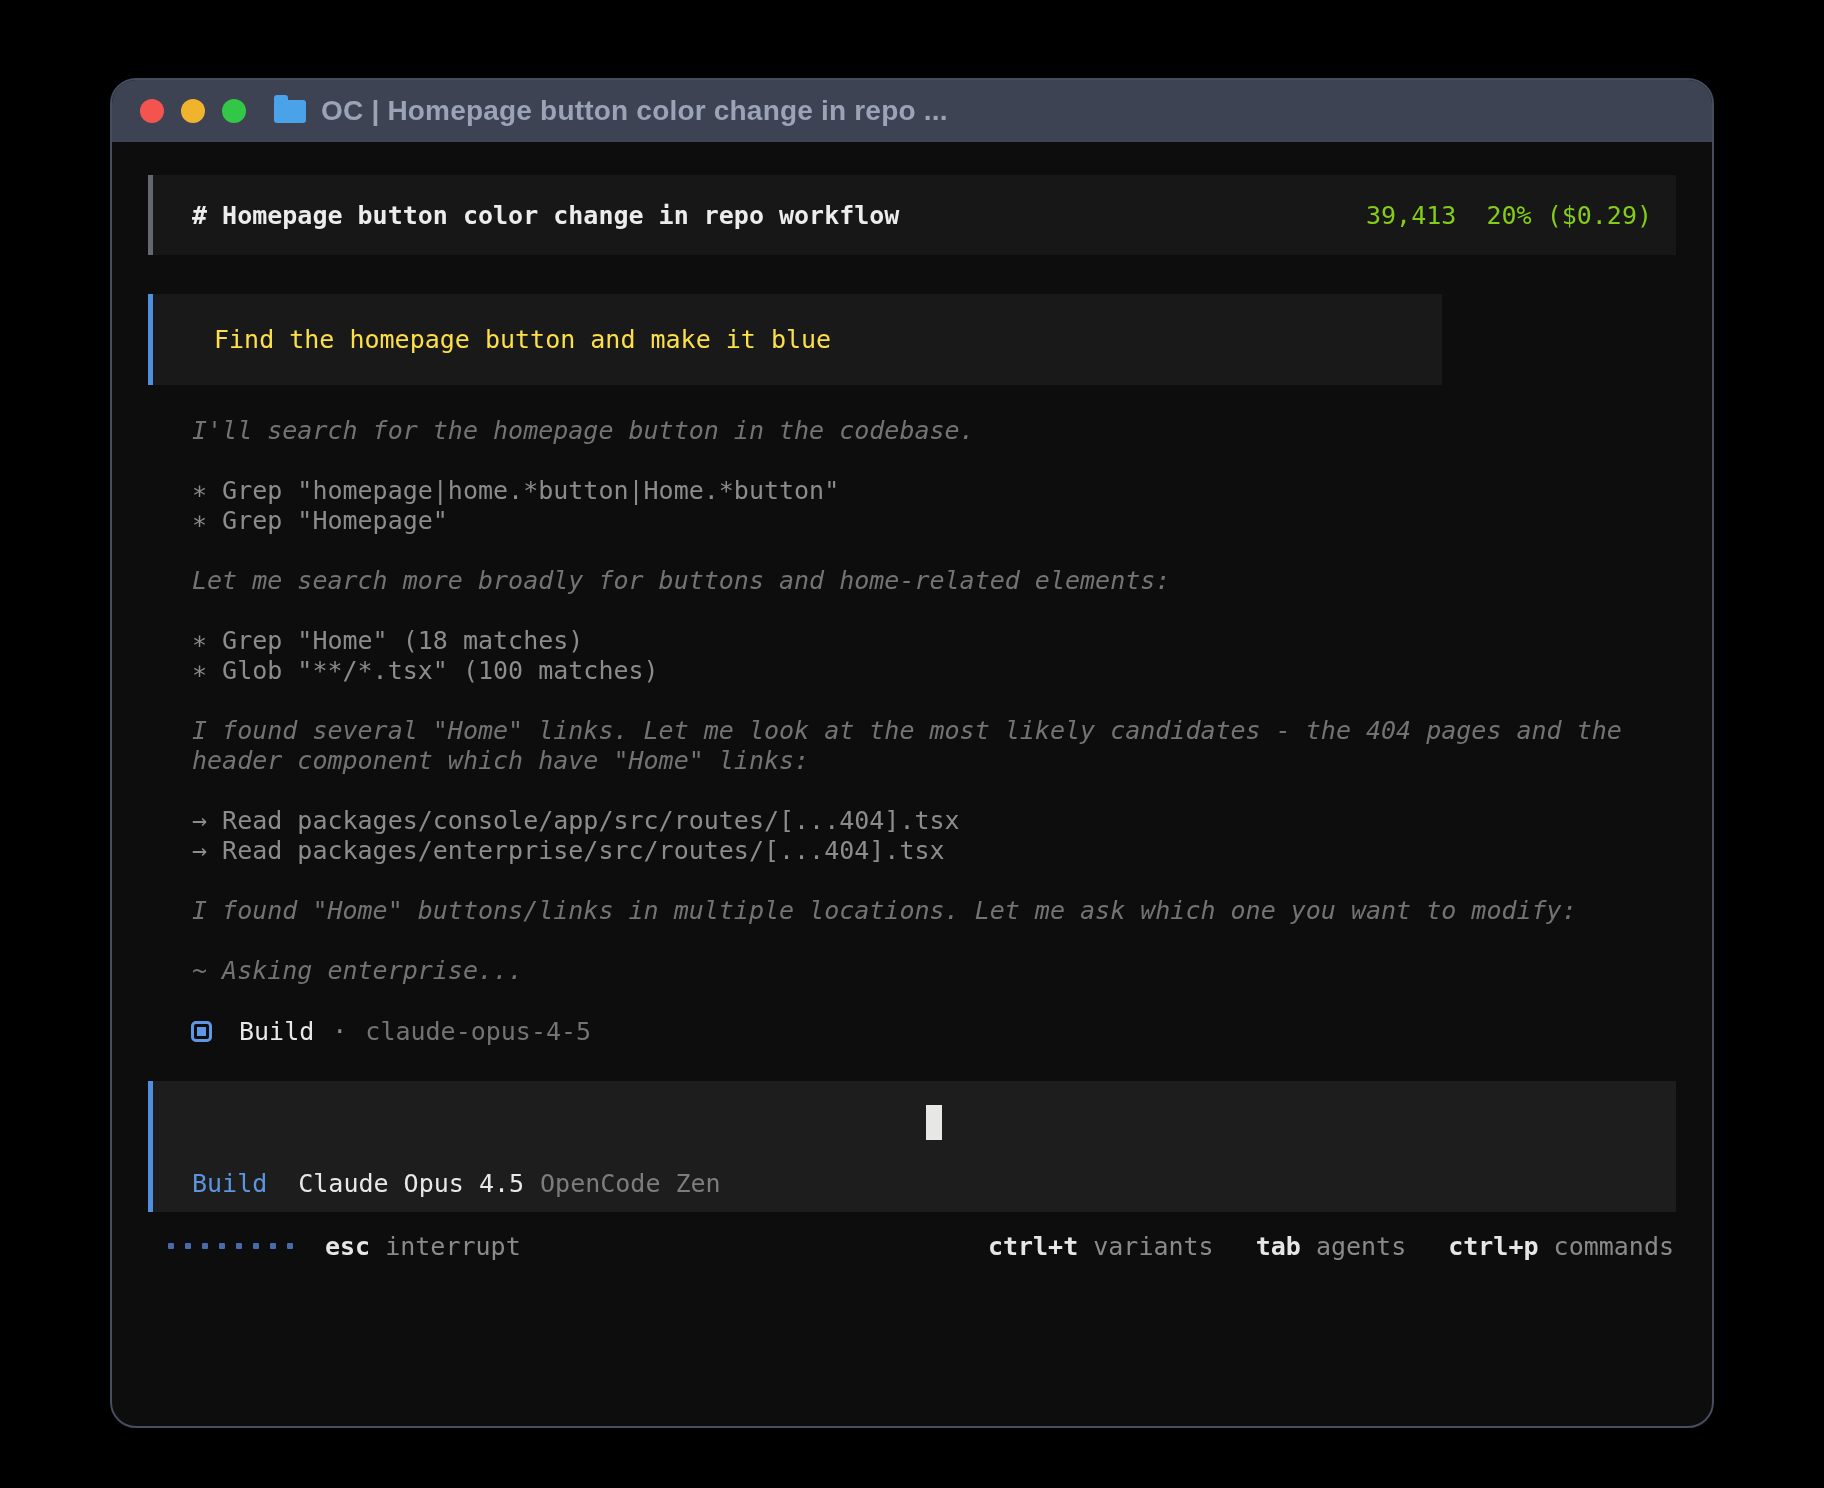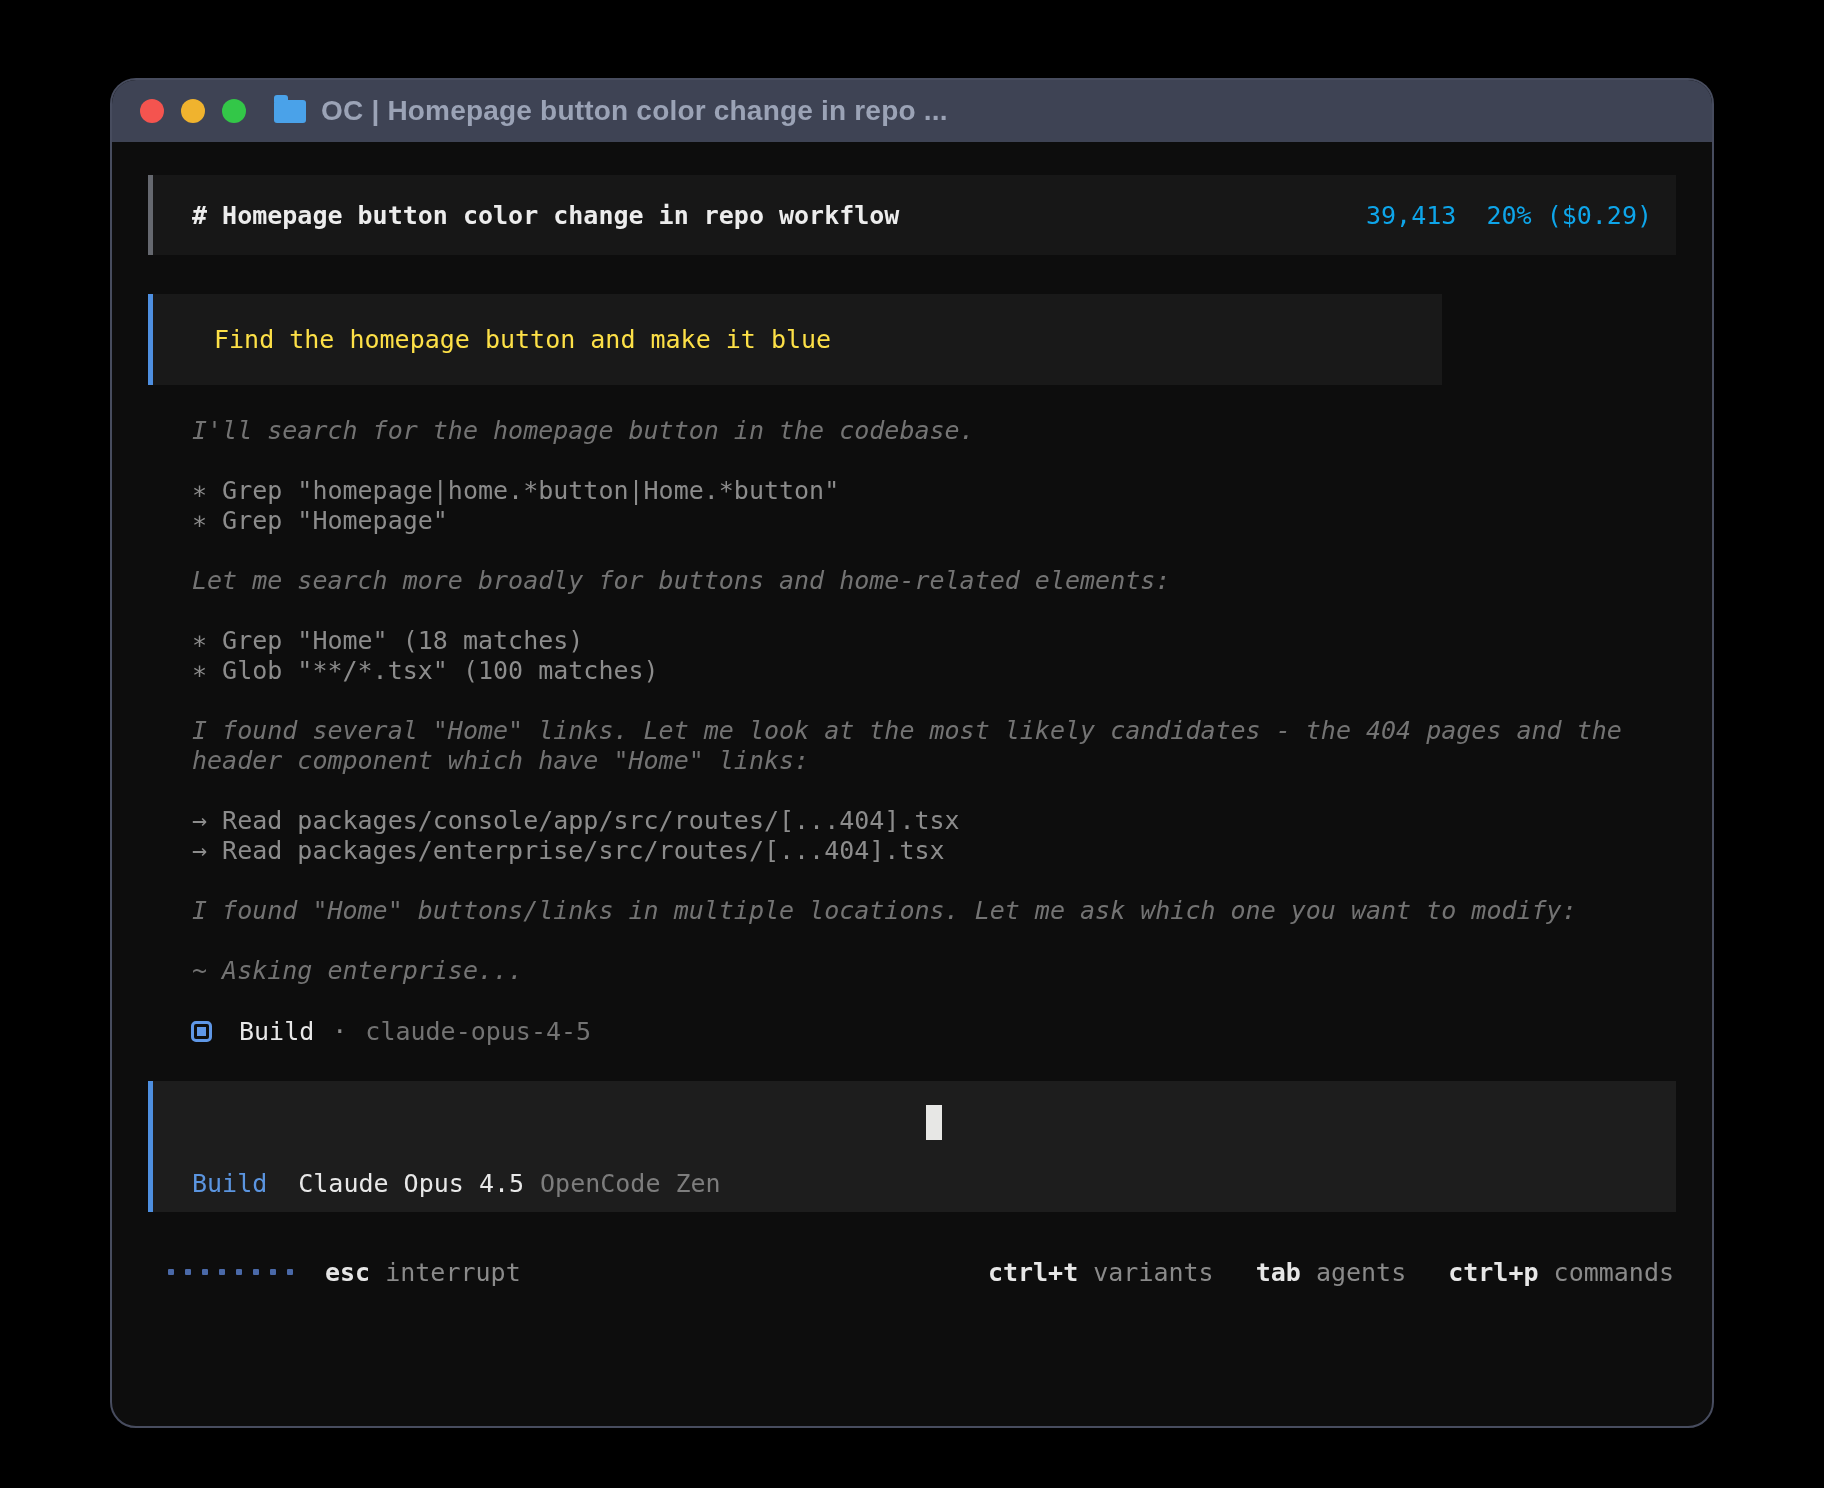--- a/index.html
+++ b/index.html
@@ -68,21 +68,21 @@
   .session-header {
     margin-top: 33px;
     height: 80px;
     display: flex;
     align-items: center;
     justify-content: space-between;
     padding: 0 24px 0 39px;
     font-size: 25px;
   }
   .session-title { color: #ececec; font-weight: bold; white-space: pre; }
-  .session-stats { color: #0ea5e9; white-space: pre; }
+  .session-stats { color: #84cc16; white-space: pre; }
   .user-message {
     margin-top: 39px;
     width: 1294px;
     height: 91px;
     border-left-color: #4e8fe0;
     background: #191919;
     display: flex;
     align-items: center;
     padding-left: 61px;
     font-size: 25px;
@@ -132,21 +132,21 @@
     position: absolute;
     left: 39px; bottom: 14px;
     font-size: 25px;
     display: flex;
     align-items: baseline;
   }
   .meta-mode { color: #5b95e0; }
   .meta-model { color: #e8e8e8; margin-left: 31px; }
   .meta-provider { color: #7d7d7d; margin-left: 16px; }
   .status-bar {
-    margin-top: 43px;
+    margin-top: 17px;
     height: 34px;
     display: flex;
     align-items: center;
     justify-content: space-between;
     font-size: 25px;
     padding: 0 2px 0 20px;
   }
   .status-left { display: flex; align-items: center; }
   .spinner { display: flex; gap: 11px; align-items: center; margin-right: 32px; }
   .spinner .dot { width: 6px; height: 6px; background: #4a69a8; border-radius: 1px; }

